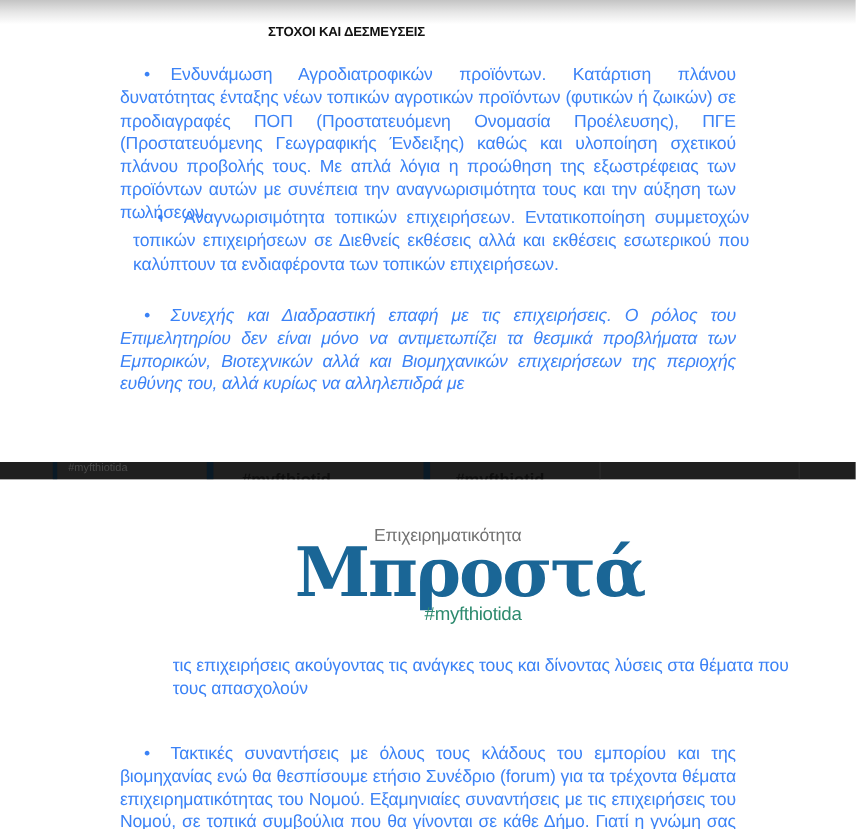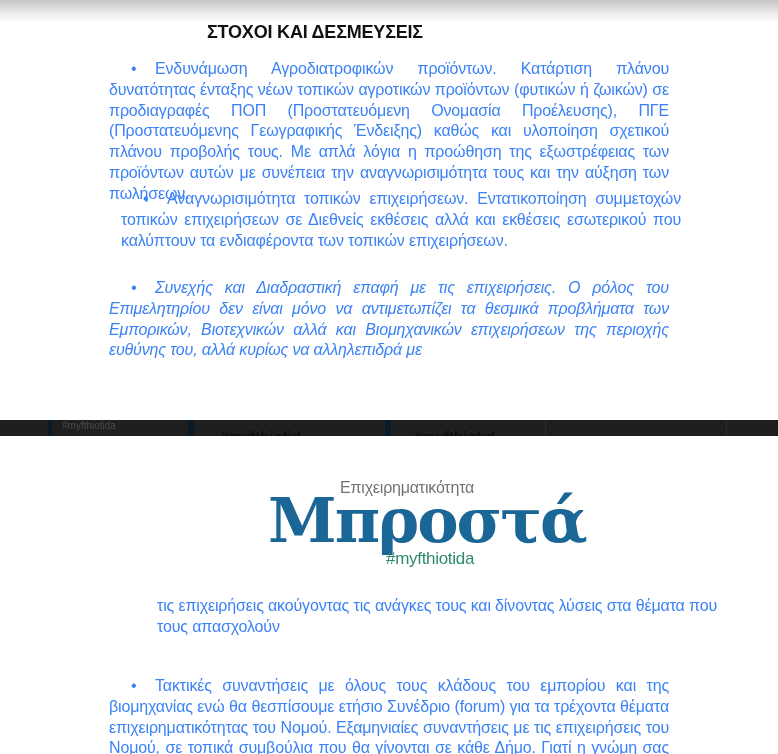--- a/index.html
+++ b/index.html
@@ -11,21 +11,21 @@
   }
   .top-shadow {
     position: absolute; left: 0; top: 0; width: 778px; height: 22px;
     background: linear-gradient(to bottom, #c4c4c4 0%, #e6e6e6 50%, #ffffff 100%);
   }
   .page { position: absolute; left: 0; width: 778px; background: #fff; }
   .page1 { top: 0; height: 420px; background: transparent; }
   .page2 { top: 436px; height: 318px; }
   .heading {
     position: absolute; top: 22px; left: 0; width: 630px; text-align: center;
-    font-weight: bold; font-size: 18px; letter-spacing: -0.2px; color: #111;
+    font-weight: bold; font-size: 12px; letter-spacing: -0.2px; color: #111;
     font-family: "Liberation Sans Narrow", "Liberation Sans", sans-serif;
   }
   .para {
     position: absolute; left: 109px; width: 560px;
     font-size: 16px; line-height: 20.8px; text-align: justify;
     letter-spacing: -0.15px; color: #3b82f6;
   }
   .para .bullet { display: inline-block; width: 24px; padding-left: 22px; }
   .p1 { top: 59px; }
   .p2 { top: 189px; margin-left: 12px; }

